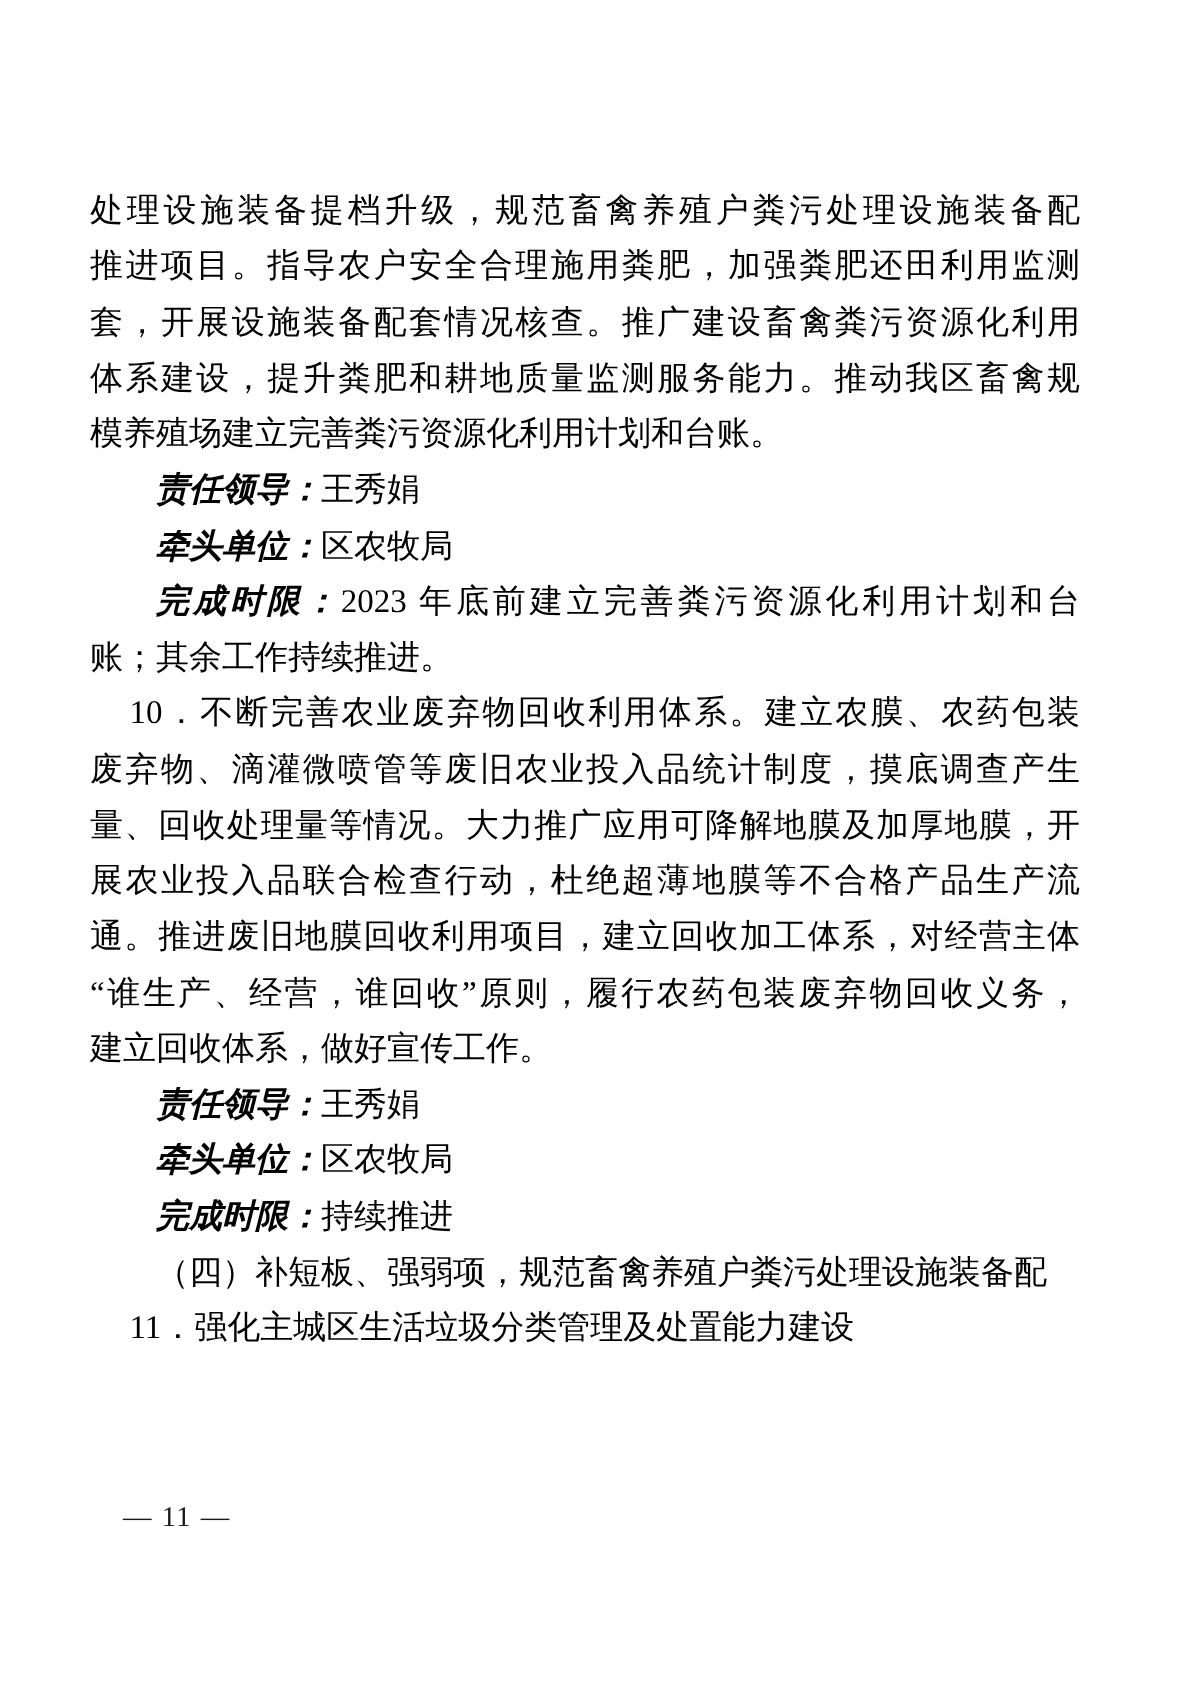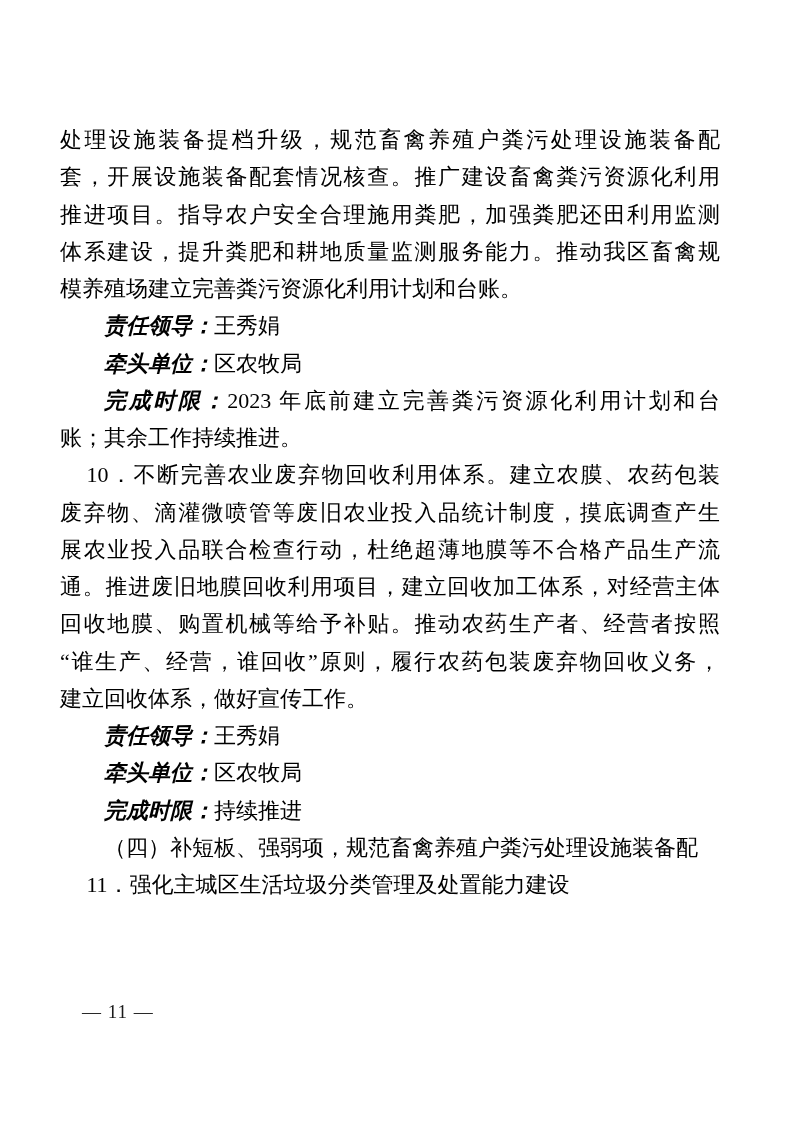--- a/index.html
+++ b/index.html
@@ -53,41 +53,41 @@
   }
 </style>
 </head>
 <body>
 
 <div class="page">
 
   <div class="content">
 
     <div class="line just">处理设施装备提档升级，规范畜禽养殖户粪污处理设施装备配</div>
+    <div class="line just">推进项目。指导农户安全合理施用粪肥，加强粪肥还田利用监测</div>
     <div class="line just">套，开展设施装备配套情况核查。推广建设畜禽粪污资源化利用</div>
-    <div class="line just">推进项目。指导农户安全合理施用粪肥，加强粪肥还田利用监测</div>
     <div class="line just">体系建设，提升粪肥和耕地质量监测服务能力。推动我区畜禽规</div>
     <div class="line">模养殖场建立完善粪污资源化利用计划和台账。</div>
 
     <div class="line ind2">
       <span class="lbl">责任领导：</span><span>王秀娟</span>
     </div>
     <div class="line ind2">
       <span class="lbl">牵头单位：</span><span>区农牧局</span>
     </div>
     <div class="line ind2 just">
       <span class="lbl">完成时限：</span><span>2023 年底前建立完善粪污资源化利用计划和台</span>
     </div>
     <div class="line">账；其余工作持续推进。</div>
 
     <div class="line ind1 just">10．不断完善农业废弃物回收利用体系。建立农膜、农药包装</div>
     <div class="line just">废弃物、滴灌微喷管等废旧农业投入品统计制度，摸底调查产生</div>
+    <div class="line just">量、回收处理量等情况。大力推广应用可降解地膜及加厚地膜，开</div>
     <div class="line just">展农业投入品联合检查行动，杜绝超薄地膜等不合格产品生产流</div>
     <div class="line just">通。推进废旧地膜回收利用项目，建立回收加工体系，对经营主体</div>
-    <div class="line just">回收地膜、购置机械等给予补贴。推动农药生产者、经营者按照</div>
     <div class="line just">“谁生产、经营，谁回收”原则，履行农药包装废弃物回收义务，</div>
     <div class="line">建立回收体系，做好宣传工作。</div>
 
     <div class="line ind2">
       <span class="lbl">责任领导：</span><span>王秀娟</span>
     </div>
     <div class="line ind2">
       <span class="lbl">牵头单位：</span><span>区农牧局</span>
     </div>
     <div class="line ind2">

